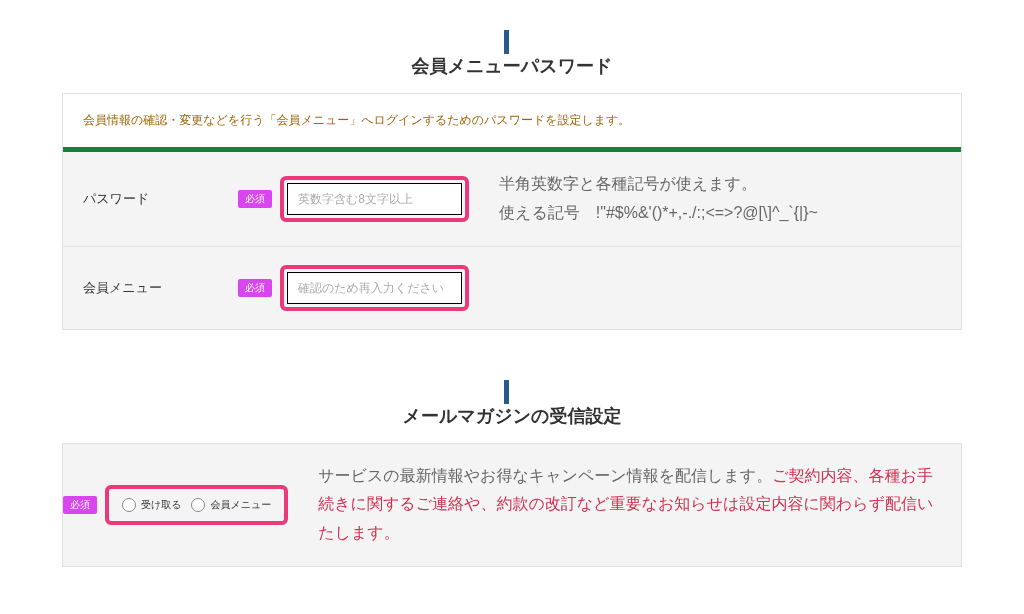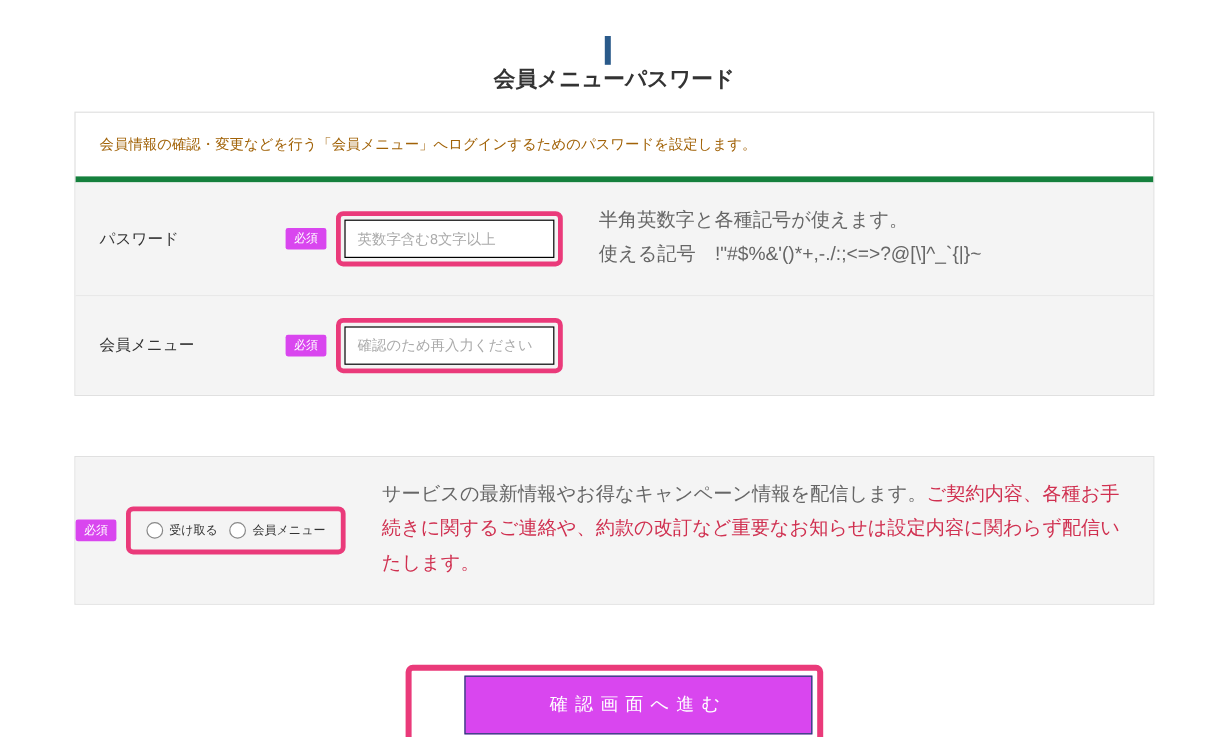--- a/index.html
+++ b/index.html
@@ -199,20 +199,24 @@
           <div class="highlight-box">
             <input type="text" class="text-input" placeholder="確認のため再入力ください" style="">
           </div>
         </div>
         <div class="form-help-cell"></div>
       </div>
     </div>
   </div>
 
   <div class="section">
+    <div class="section-header">
+      <div class="section-bar"></div>
+      <div class="section-title">メールマガジンの受信設定</div>
+    </div>
     <div class="section-box">
       <div class="form-row">
         <div class="form-input-cell">
           <span class="required-badge">必須</span>
           <div class="highlight-box">
             <div class="radio-group">
               <label class="radio-item">
                 <span class="radio-circle"></span>
                 <span>受け取る</span>
               </label>

